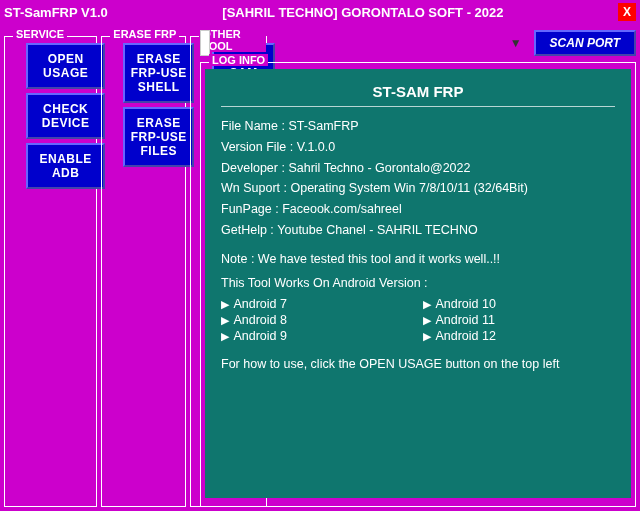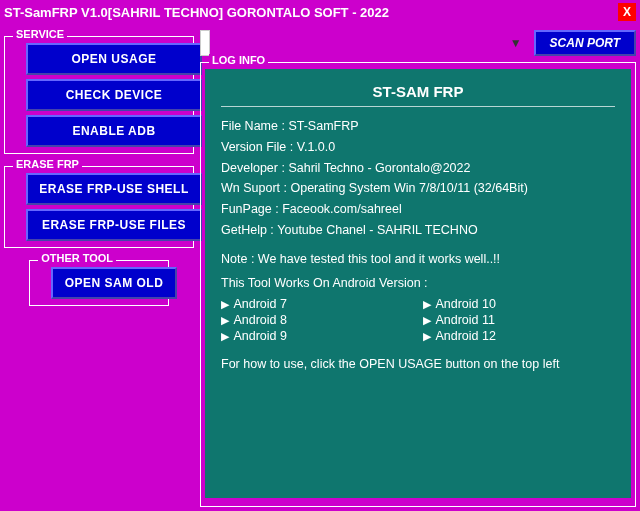--- a/index.html
+++ b/index.html
@@ -21,21 +21,21 @@
     .title-bar-text {
       color: white;
       font-size: 13px;
       font-weight: bold;
     }
     .title-bar-center {
       color: white;
       font-size: 13px;
       font-weight: bold;
       flex: 1;
-      text-align: left;
+      text-align: center;
     }
     .close-btn {
       background: red;
       color: white;
       border: none;
       width: 18px;
       height: 18px;
       font-size: 12px;
       cursor: pointer;
       font-weight: bold;
@@ -45,23 +45,22 @@
     }
     .main-container {
       display: flex;
       height: calc(511px - 24px);
       padding: 4px;
       gap: 6px;
     }
     .left-panel {
       width: 190px;
       display: flex;
-      flex-direction: column;
+      flex-direction: row;
       gap: 4px;
-      align-items: center;
     }
     .group-box {
       border: 1px solid white;
       padding: 6px;
       position: relative;
       margin-top: 8px;
     }
     .group-label {
       position: absolute;
       top: -9px;

